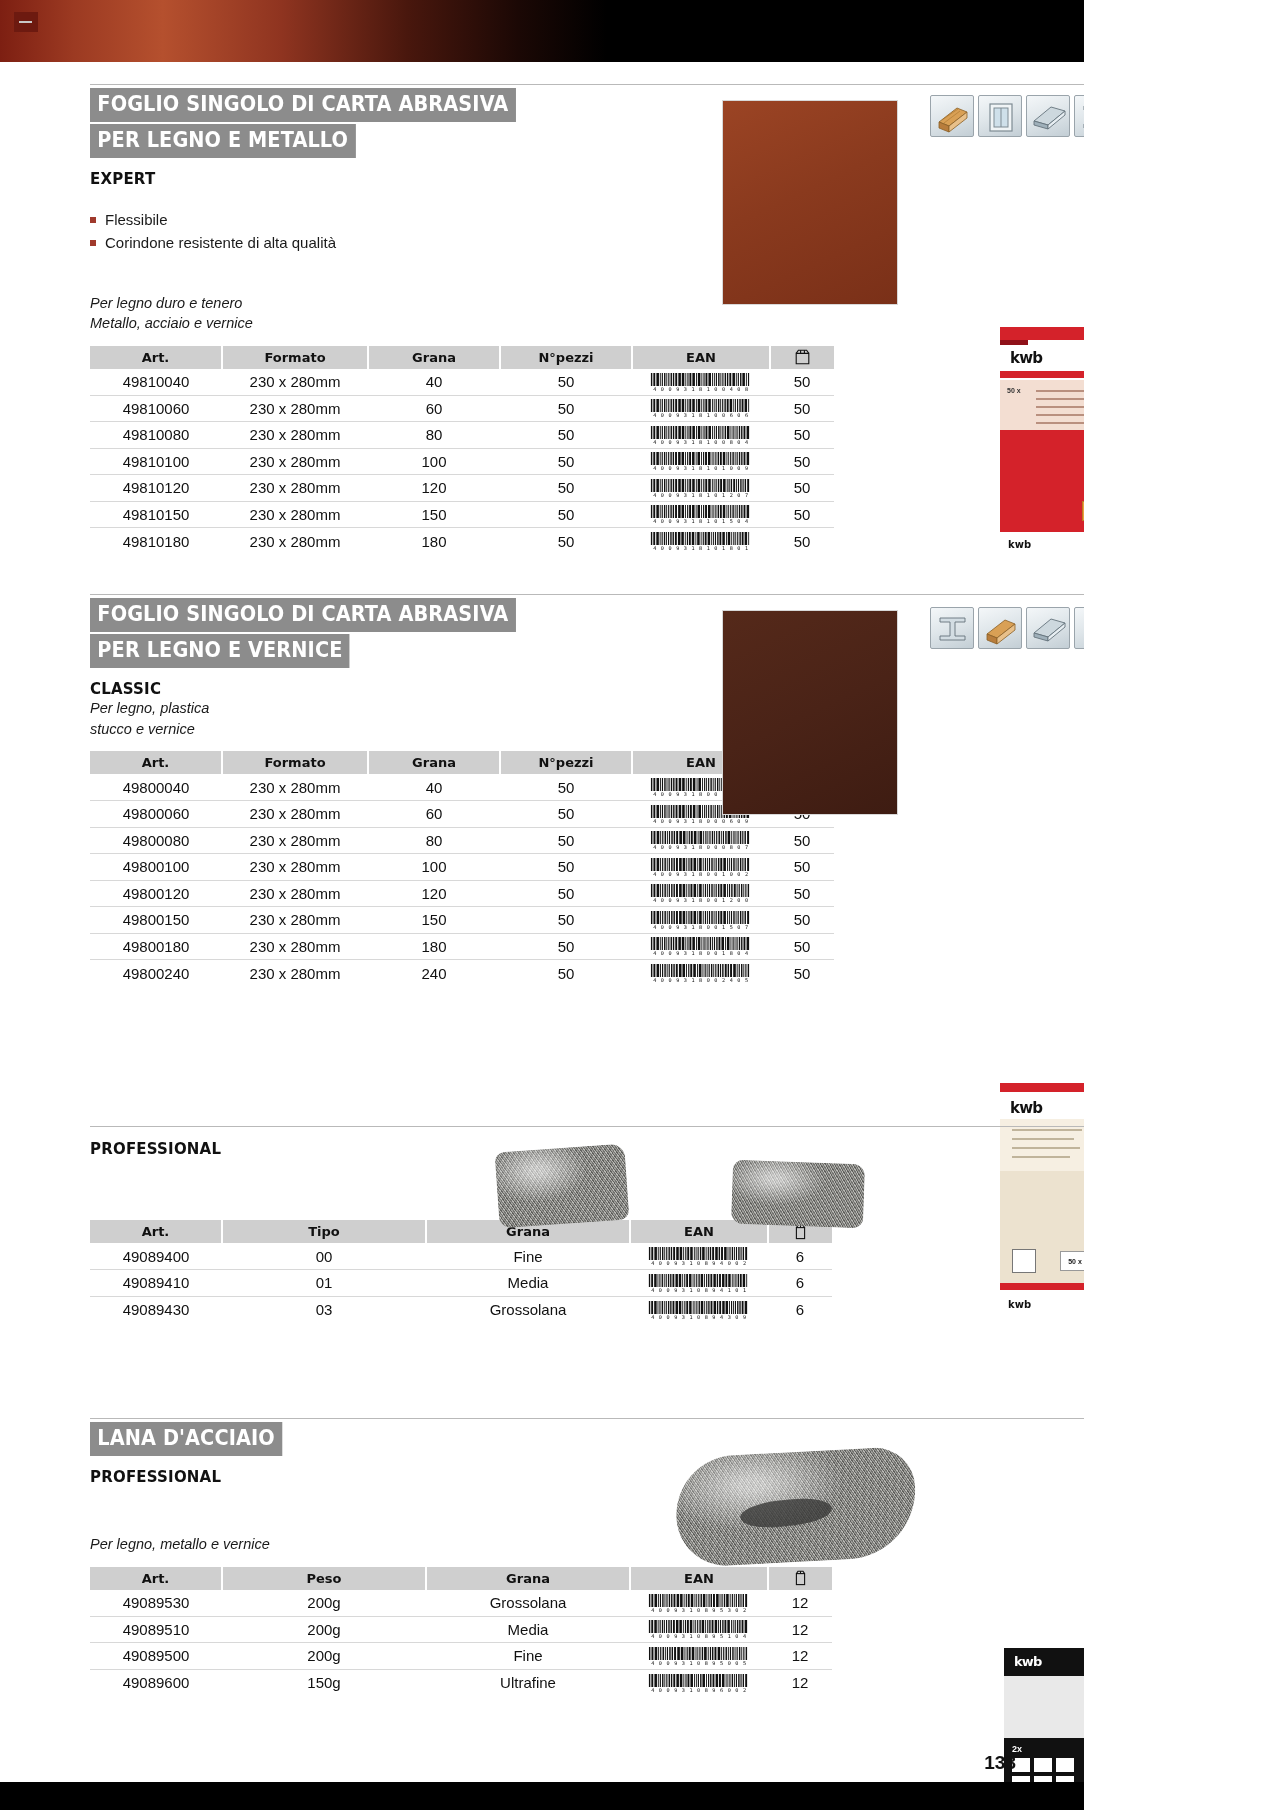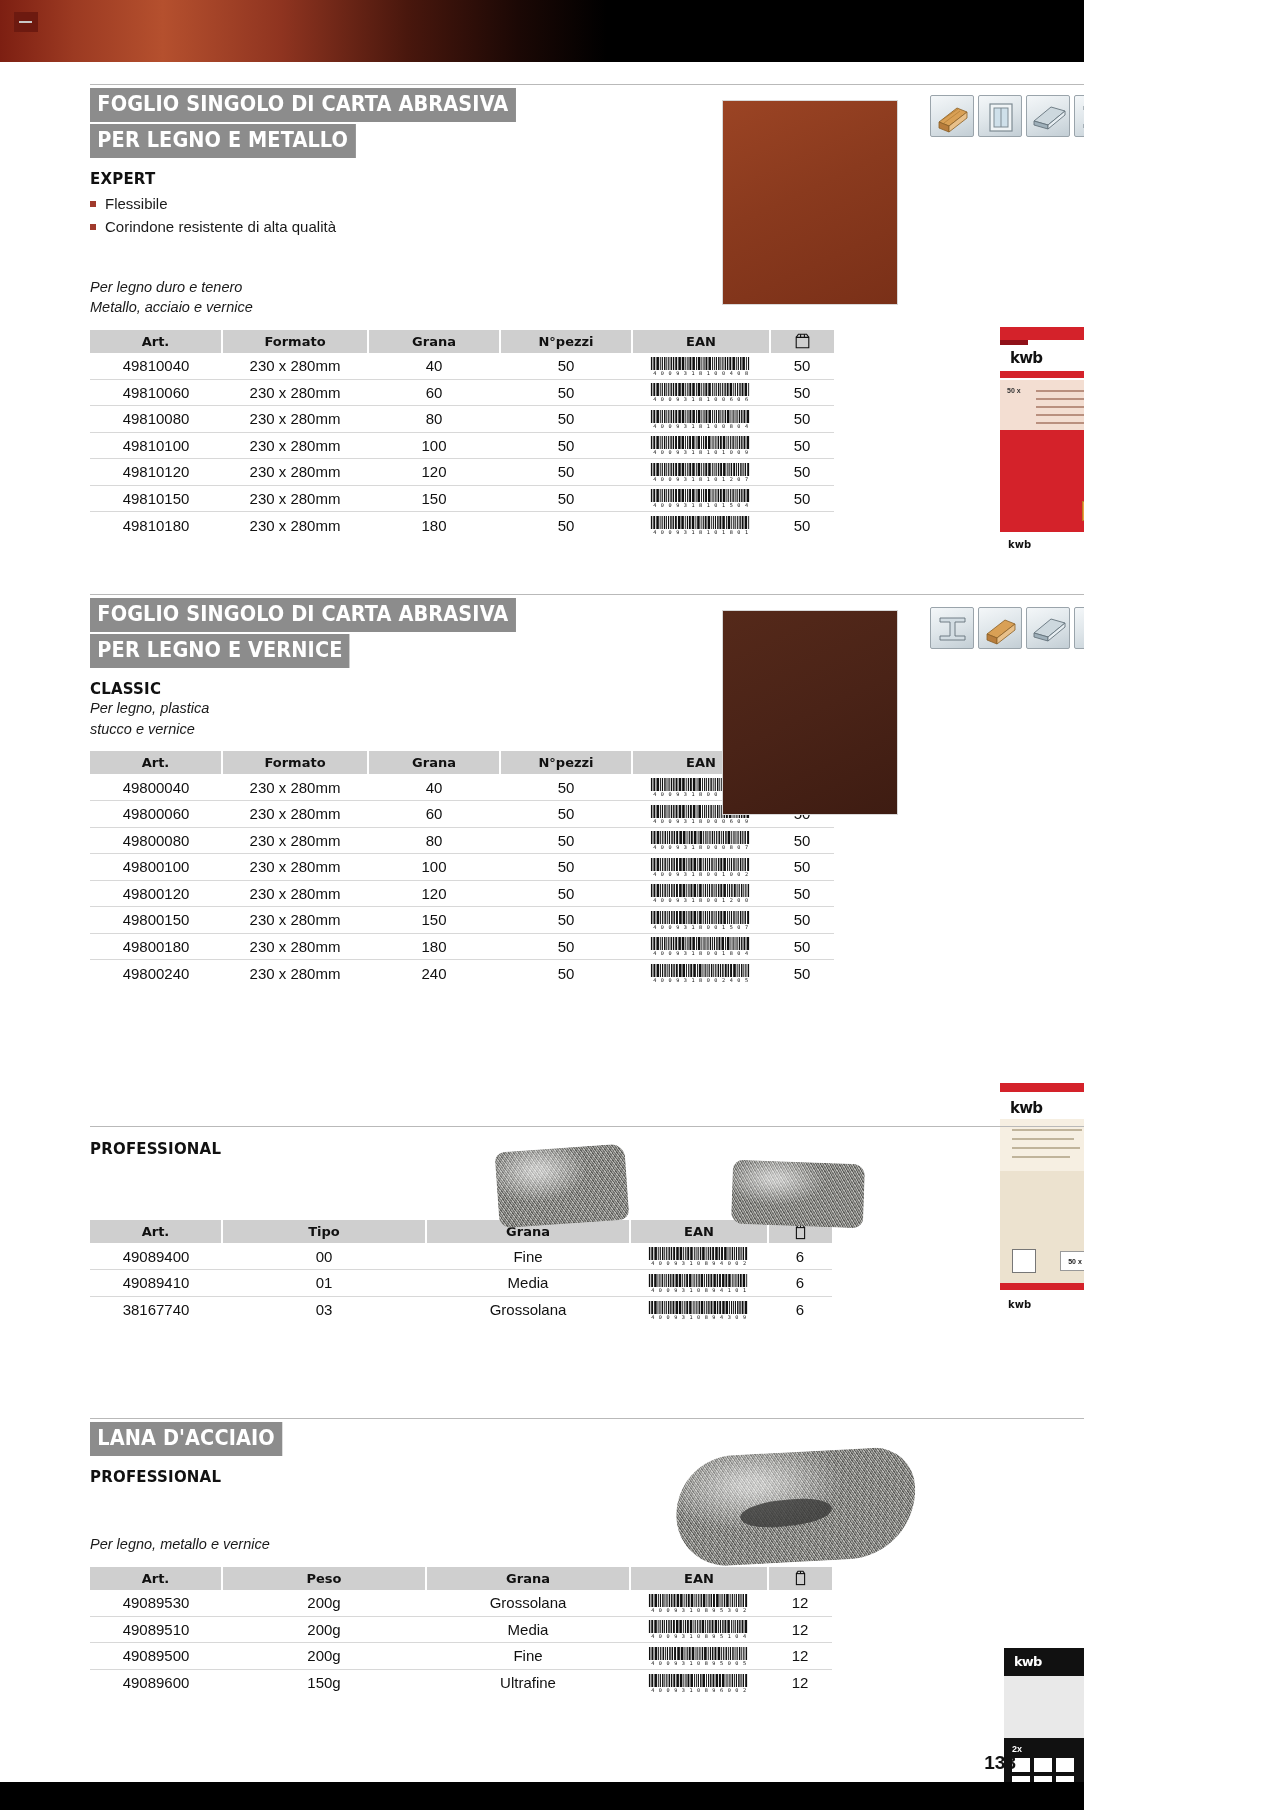--- a/index.html
+++ b/index.html
@@ -117,21 +117,21 @@
 
   .brand {
     font-family: "DejaVu Sans", sans-serif;
     font-weight: 700;
     font-size: 15px;
     color: #111;
     letter-spacing: 0.2px;
     margin-top: 10px;
   }
 
-  .bullets { margin-top: 4px; }
+  .bullets { margin-top: 20px; }
   .bullet {
     display: flex;
     align-items: baseline;
     font-size: 15px;
     color: #1a1a1a;
     line-height: 1.55;
   }
   .bullet-dot {
     width: 6px; height: 6px;
     background: #a03a2c;
@@ -1475,21 +1475,21 @@
                     <rect x="73.30" y="0" width="1.1" height="13"></rect>
                     <rect x="75.10" y="0" width="1.5" height="13"></rect>
                     <rect x="77.40" y="0" width="2" height="13"></rect>
                     <rect x="80.30" y="0" width="0.7" height="13"></rect>
                   </g>
     <text class="bc-num" x="52" y="18.4" text-anchor="middle">4 0 0 9 3 1 0 8 9 4 1 0 1</text>
   </svg></span></td>
             <td class="sw-pack">6</td>
           </tr>
           <tr>
-            <td class="sw-art">38167740</td>
+            <td class="sw-art">49089430</td>
             <td class="sw-tipo">03</td>
             <td class="sw-gran">Grossolana</td>
             <td class="sw-ean"><span class="barcode"><svg class="bc-svg" width="104" height="19" viewBox="0 0 104 19">
     <g fill="#111" transform="translate(0,0) scale(1.2393,1)">
                     <rect x="1.50" y="0" width="1.1" height="13"></rect>
                     <rect x="3.40" y="0" width="1.5" height="13"></rect>
                     <rect x="5.80" y="0" width="2" height="13"></rect>
                     <rect x="8.50" y="0" width="0.7" height="13"></rect>
                     <rect x="10.00" y="0" width="0.9" height="13"></rect>
                     <rect x="11.80" y="0" width="1.1" height="13"></rect>

